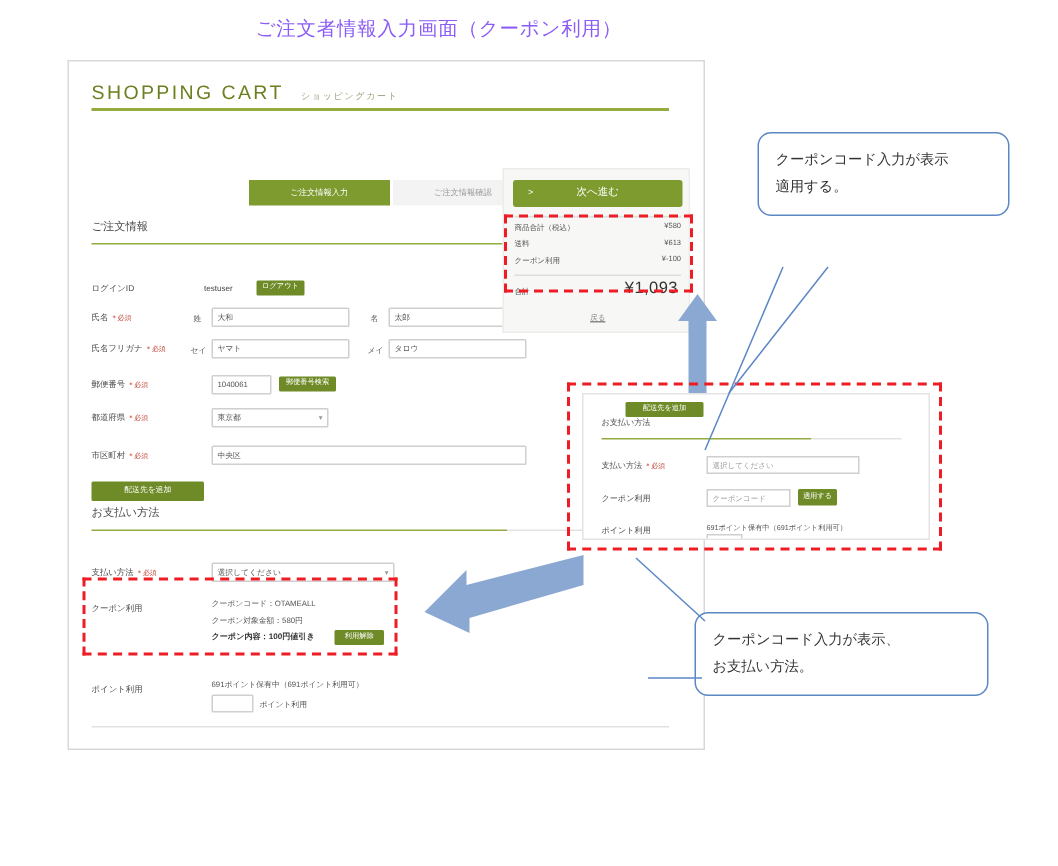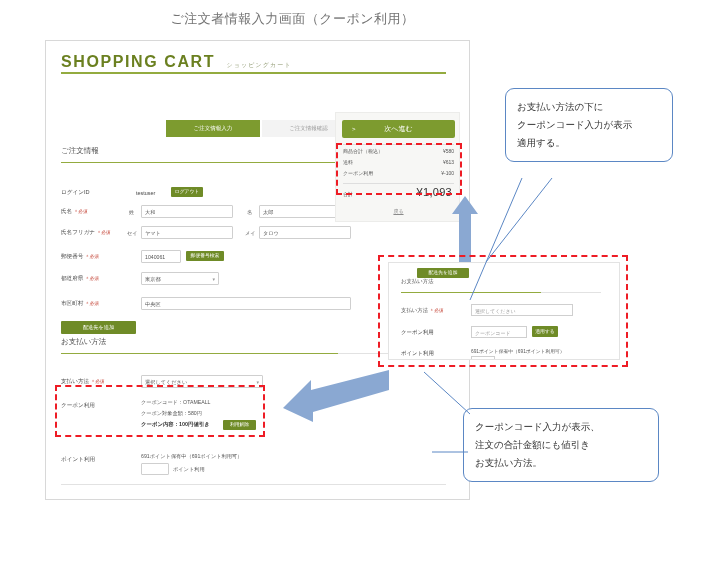--- a/index.html
+++ b/index.html
@@ -5,30 +5,30 @@
   html, body { margin:0; padding:0; }
   body {
     width:705px; height:577px; position:relative;
     background:#ffffff;
     font-family:"Liberation Sans", sans-serif;
     overflow:hidden;
   }
   
   .page-caption{
     position:absolute; left:0; top:10px; width:585px;
-    text-align:center; font-size:13px; color:#737373; letter-spacing:.5px;
+    text-align:center; font-size:13px; color:#8b5cf6; letter-spacing:.5px;
   }
   
   .cart-window{
     position:absolute; left:45px; top:40px; width:425px; height:460px;
     background:#ffffff; border:1px solid #d8d8d8; box-sizing:border-box;
   }
   .cart-inner{ position:relative; width:100%; height:100%; }
   .logo-row{ position:absolute; left:15px; top:12px; width:395px; }
-  .logo-main{ font-size:16px; font-weight:bold; color:#6b8020; letter-spacing:1.6px; display:inline-block; }
+  .logo-main{ font-size:13px; font-weight:normal; color:#6b8020; letter-spacing:1.6px; display:inline-block; }
   .logo-sub{ font-size:6px; color:#9aa37f; letter-spacing:1.1px; margin-left:7px; display:inline-block; }
   .logo-rule{ position:absolute; left:15px; top:31px; width:385px; height:2px; background:#93ab3f; }
 
   
   .stepbar{ position:absolute; left:120px; top:79px; width:285px; height:17px; display:flex; }
   .step{ flex:1; font-size:5.5px; color:#9a9a9a; background:#f3f3f3; display:flex;
          align-items:center; justify-content:center; position:relative; }
   .step.done{ background:#7d9b2f; color:#ffffff; }
   .step.done::after{
     content:""; position:absolute; right:-8px; top:0;
@@ -278,28 +278,26 @@
   <svg width="106" height="52" viewBox="0 0 106 52">
     <polygon points="0,38 28,10 28,20 106,0 106,20 30,42 30,52" fill="#8aa8d2"></polygon>
   </svg>
 </div>
 
 <div class="dash" style="left:336px; top:143px; width:126px; height:52px;"></div>
 <div class="dash" style="left:378px; top:255px; width:250px; height:112px;"></div>
 <div class="dash" style="left:55px; top:385px; width:210px; height:52px;"></div>
 
 <div class="callout" style="left:505px; top:88px; width:168px;">
-  <div>お支払い方法の下に</div>
   <div>クーポンコード入力が表示</div>
   <div>適用する。</div>
 </div>
 
 <div class="callout" style="left:463px; top:408px; width:196px;">
   <div>クーポンコード入力が表示、</div>
-  <div>注文の合計金額にも値引き</div>
   <div>お支払い方法。</div>
 </div>
 
 <svg style="position:absolute; left:0; top:0; width:705px; height:577px; pointer-events:none;">
   <line x1="522" y1="178" x2="470" y2="300" stroke="#5b87c4" stroke-width="1"></line>
   <line x1="552" y1="178" x2="486" y2="262" stroke="#5b87c4" stroke-width="1"></line>
   <line x1="468" y1="452" x2="432" y2="452" stroke="#5b87c4" stroke-width="1"></line>
   <line x1="470" y1="414" x2="424" y2="372" stroke="#5b87c4" stroke-width="1"></line>
 </svg>
 

